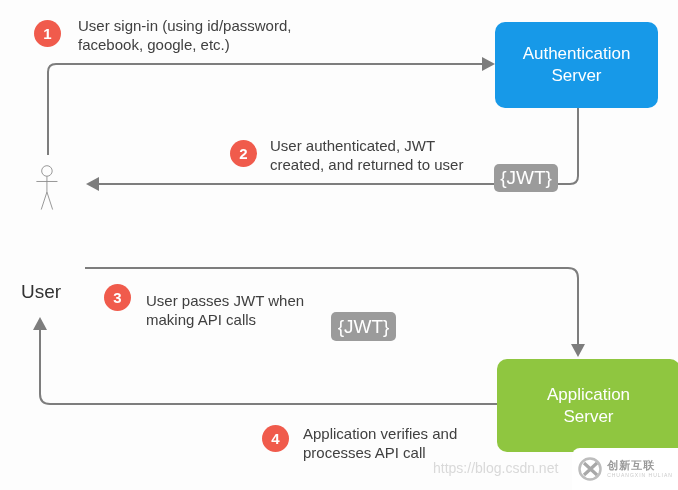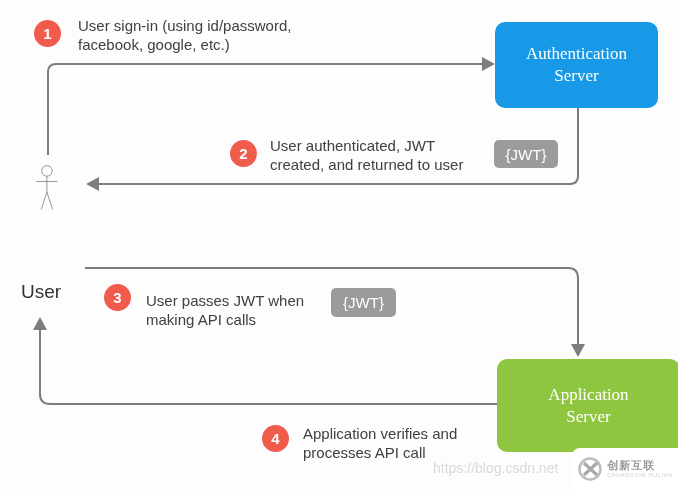--- a/index.html
+++ b/index.html
@@ -26,30 +26,29 @@
     color:#404040;font-size:15px;line-height:19px;
     white-space:nowrap;
   }
 
   
   .server-box{
     border-radius:10px;
     color:#ffffff;font-size:17px;line-height:22px;
     display:flex;flex-direction:column;align-items:center;justify-content:center;
     text-align:center;
-    font-family:Liberation Serif, serif;
   }
   .server-auth{background:#1799e8;}
   .server-app{background:#8fc640;}
 
   
   .jwt-badge{
     background:#9b9b9b;border-radius:5px;
-    color:#ffffff;font-size:15px;
-    display:flex;align-items:center;justify-content:center;
+    color:#ffffff;font-size:19px;
+    display:flex;align-items:center;justify-content:center;margin-top:24px;
   }
 
   
   .user-label{color:#333333;font-size:19px;}
 
   
   .wm-url{color:#d9d9d9;font-size:14px;white-space:nowrap;}
   .logo-box{
     background:#ffffff;border-radius:8px 0 0 0;
     display:flex;align-items:center;justify-content:center;gap:4px;

